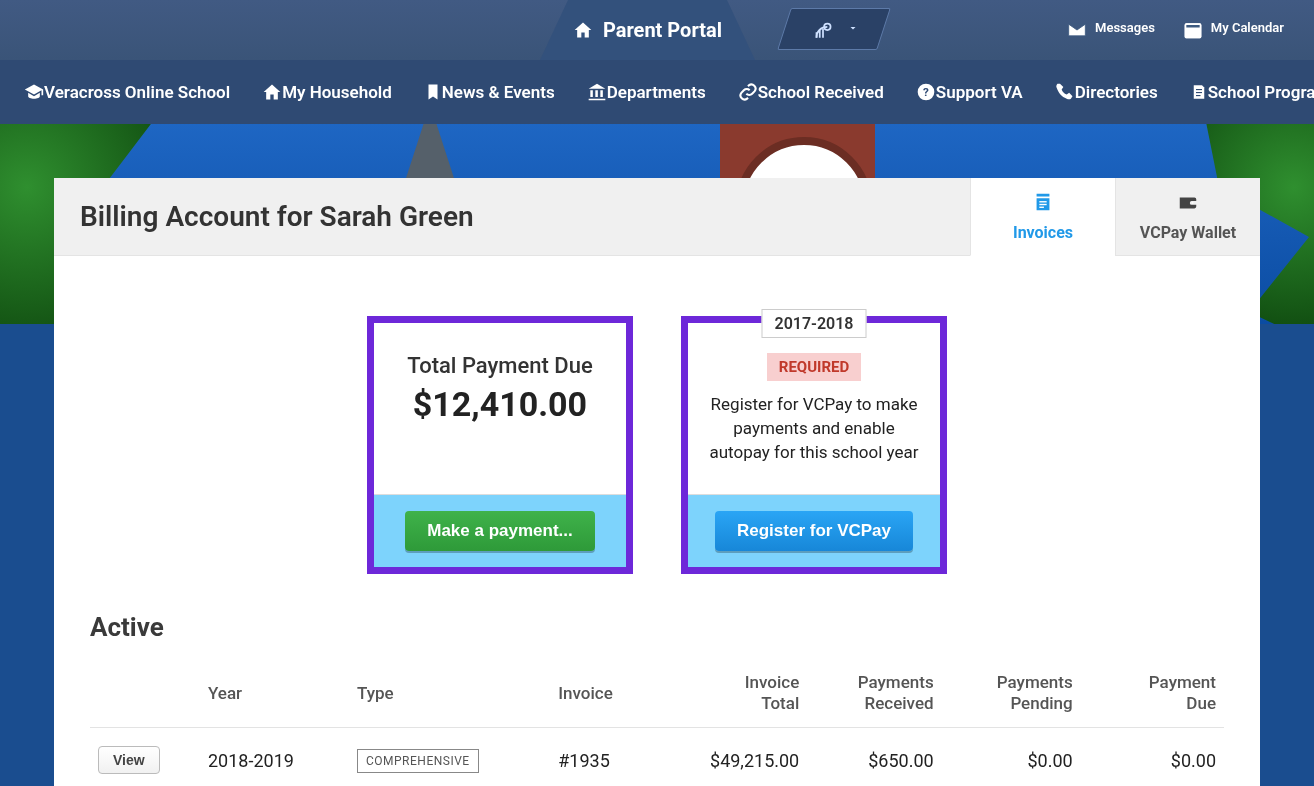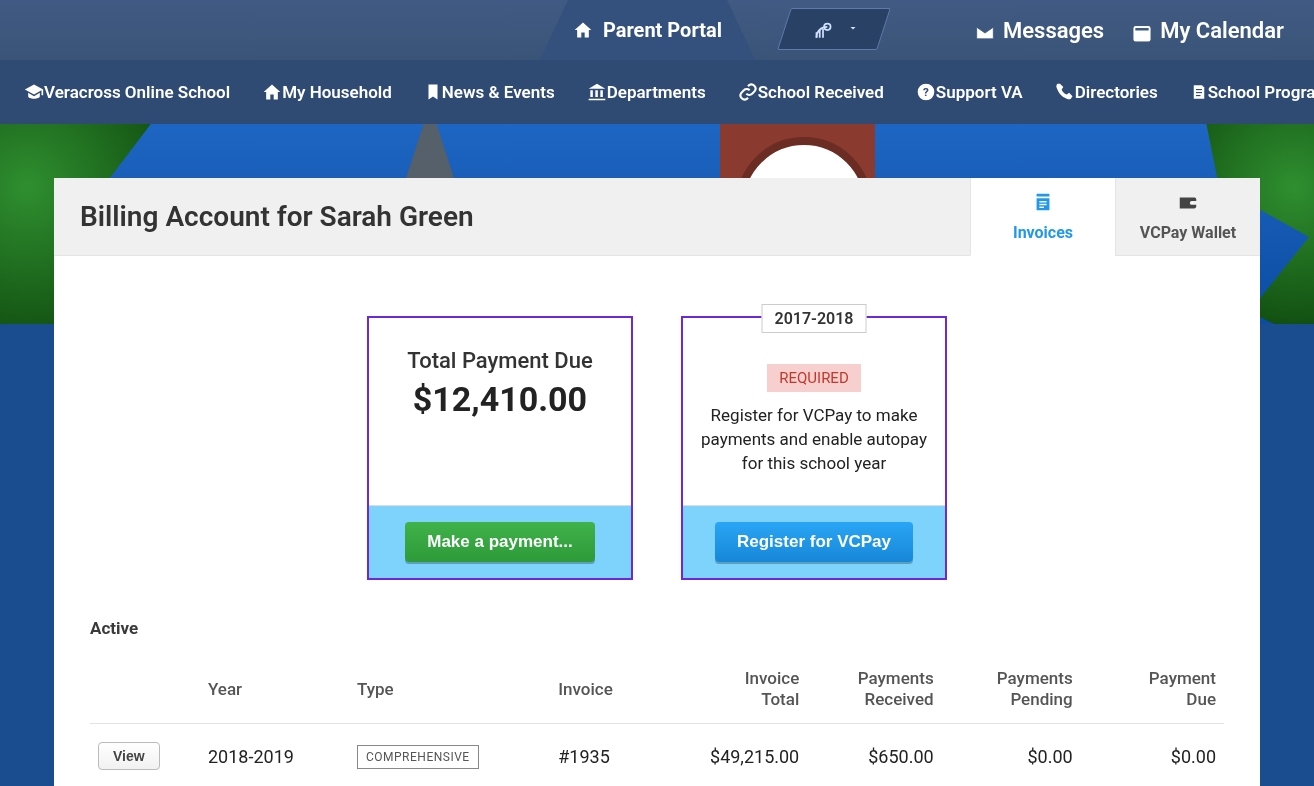--- a/index.html
+++ b/index.html
@@ -59,22 +59,22 @@
   }
   .chev { color:#cfe1ff;font-size:12px;}
   .header-right {
     margin-left: auto;
     display: flex;
     gap: 28px;
     padding-right: 30px;
     align-items: center;
   }
   .header-link {
-    display: flex; align-items: flex-end; gap: 8px;
-    color: #fff; font-weight: 600; font-size: 22px;
+    display: flex; align-items: flex-start; gap: 8px;
+    color: #fff; font-weight: 600; font-size: 13px;
     cursor: pointer;
   }
   .icon { display:inline-flex; }
 
   
   .nav-bar {
     height: 64px;
     background: #2f4a73;
     display: flex;
     align-items: center;
@@ -150,21 +150,21 @@
   }
   .tab-active { background:#fff;color:#2199e8;border-bottom-color:#fff;}
   .tab-inactive { background:#f0f0f0;color:#555;}
   .tab-btn svg { width:22px;height:22px;}
 
   .cards-row {
     display:flex;justify-content:center;gap:48px;
     padding: 60px 0 30px 0;
   }
   .card {
-    width:266px;border:2px solid #6d28d9;background:#fff;
+    width:266px;border:7px solid #6d28d9;background:#fff;
     display:flex;flex-direction:column;
   }
   .card-top {
     flex:1;padding:30px 18px;text-align:center;
   }
   .card-label { color:#333;font-size:22px;font-weight:500;margin-bottom:6px;}
   .card-amount { font-size:34px;font-weight:700;color:#222;}
   .card-footer {
     border-top:1px solid #ddd;background:#7dd3fc;padding:16px;
     display:flex;justify-content:center;
@@ -174,26 +174,26 @@
     box-shadow: 0 2px 0 rgba(0,0,0,0.25);
   }
   .btn-green { background: linear-gradient(#3fb24a,#2e9a39);}
   .btn-blue { background: linear-gradient(#2aa5f5,#1787d8);}
   .card2-wrap { position:relative; }
   .card2-tag {
     position:absolute;top:-14px;left:50%;transform:translateX(-50%);
     background:#fff;border:1px solid #ccc;padding:4px 12px;font-weight:600;color:#333;font-size:16px;
   }
   .required-badge {
-    display:inline-block;background:#f8cfcf;color:#c0392b;font-weight:400;padding:5px 12px;margin-bottom:12px;font-size:15px;margin-top:16px;
+    display:inline-block;background:#f8cfcf;color:#c0392b;font-weight:700;padding:5px 12px;margin-bottom:12px;font-size:15px;
   }
   .card2-text { color:#222;font-size:17px;line-height:1.4;}
 
   .section-title {
-    font-size:17px;font-weight:700;color:#3a3a3a;padding: 8px 25px 16px 36px;
+    font-size:26px;font-weight:700;color:#3a3a3a;padding: 8px 25px 16px 36px;
   }
 
   table.inv {
     width: calc(100% - 72px);
     margin: 0 36px;
     border-collapse: collapse;
   }
   table.inv th {
     text-align:left;font-weight:500;color:#555;font-size:17px;padding:14px 8px;border-bottom:1px solid #e3e3e3;
   }

